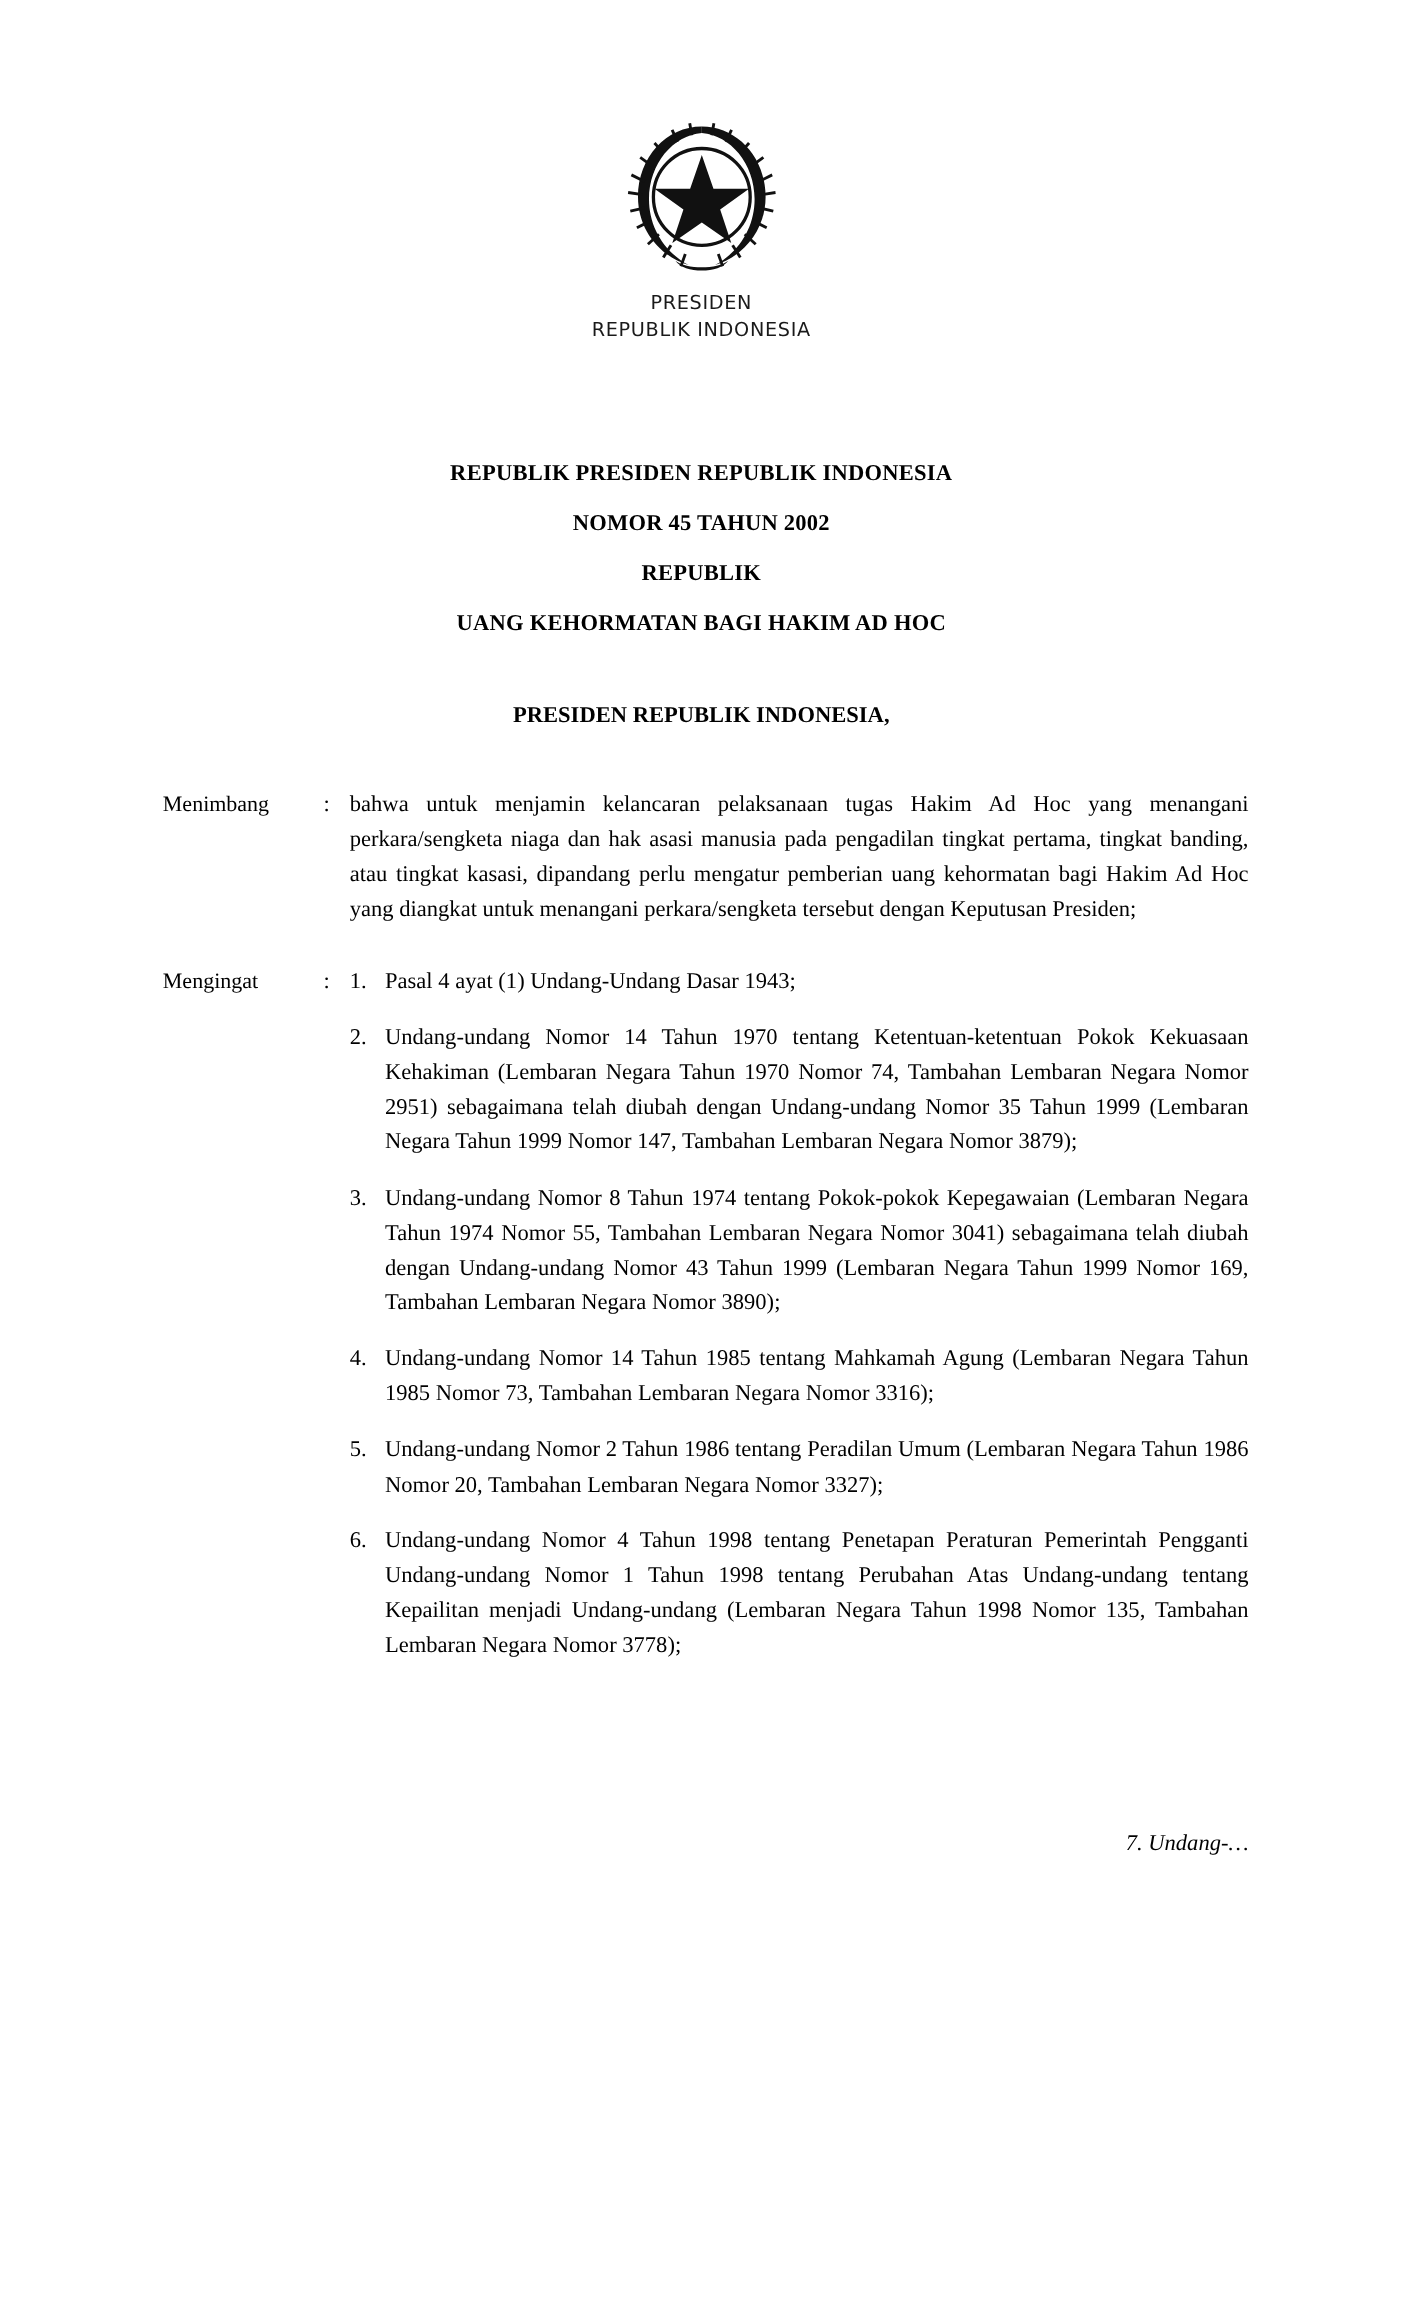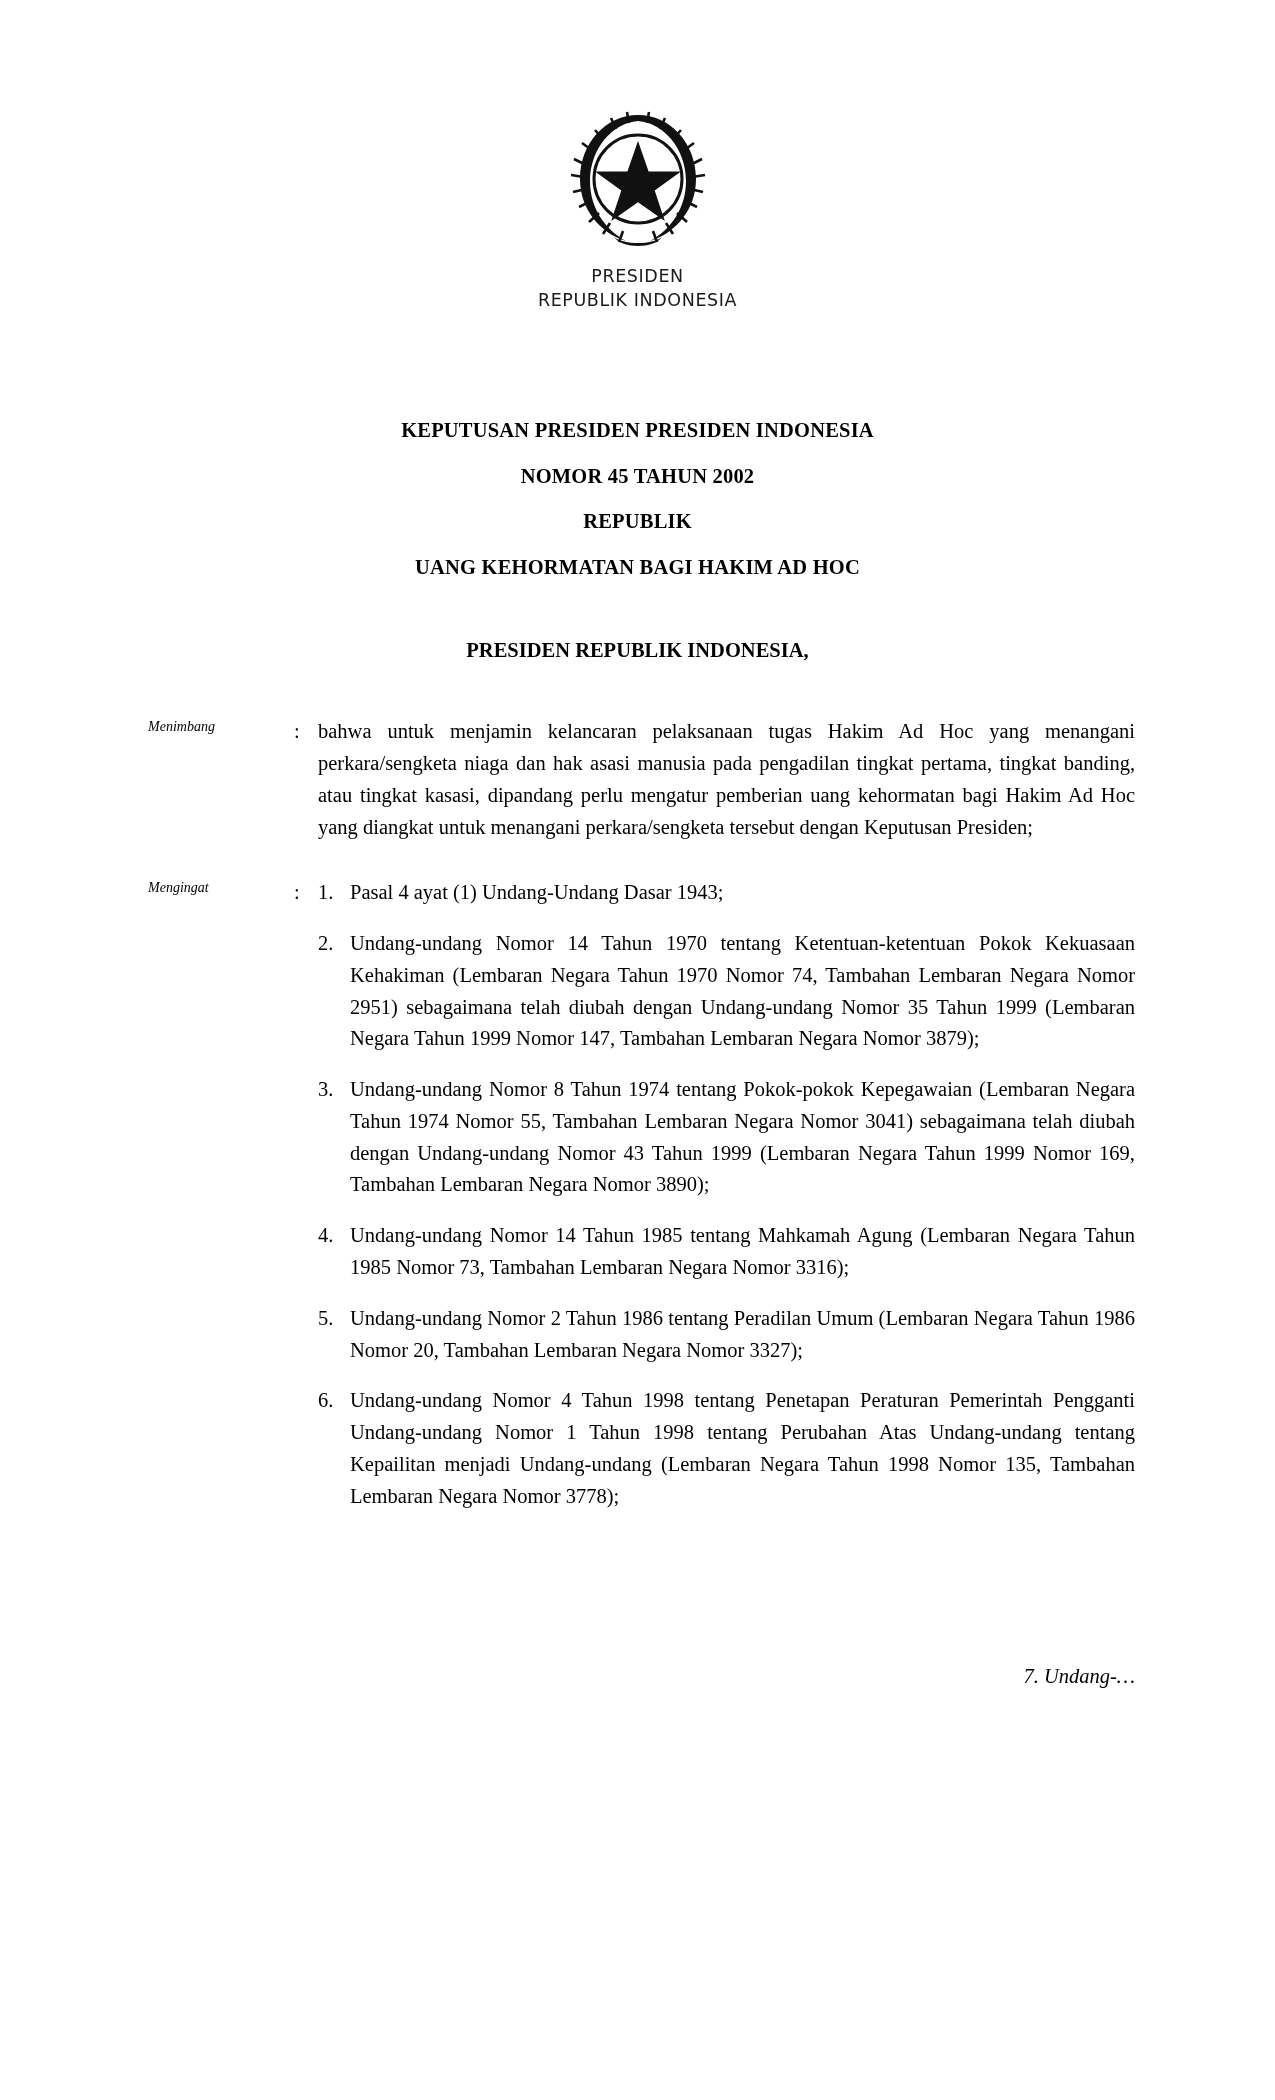--- a/index.html
+++ b/index.html
@@ -70,23 +70,22 @@
     padding-right: 140px;
   }
   .clause {
     display: flex;
     align-items: flex-start;
     margin-bottom: 34px;
   }
   .clause-label {
     width: 146px;
     flex: 0 0 146px;
-    font-size: 14px;
-    line-height: 1.55;
-    font-style: italic;
+    font-size: 20px;
+    line-height: 1.55;
   }
   .clause-colon {
     width: 24px;
     flex: 0 0 24px;
     font-size: 20.5px;
     line-height: 1.55;
   }
   .clause-body {
     flex: 1 1 auto;
     font-size: 20.5px;
@@ -175,21 +174,21 @@
         <path d="M56 132 C66 140 94 140 104 132 C96 144 64 144 56 132 Z"></path>
       </g>
     </svg>
     <div class="emblem-caption">
       <div>PRESIDEN</div>
       <div>REPUBLIK INDONESIA</div>
     </div>
   </div>
 
   <div class="title-block">
-    <div class="tline">KEPUTUSAN PRESIDEN PRESIDEN INDONESIA</div>
+    <div class="tline">REPUBLIK PRESIDEN REPUBLIK INDONESIA</div>
     <div class="tline">NOMOR 45 TAHUN 2002</div>
     <div class="tline">REPUBLIK</div>
     <div class="tline">UANG KEHORMATAN BAGI HAKIM AD HOC</div>
   </div>
 
   <div class="authority">PRESIDEN REPUBLIK INDONESIA,</div>
 
   <div class="content">
 
     <div class="clause">

